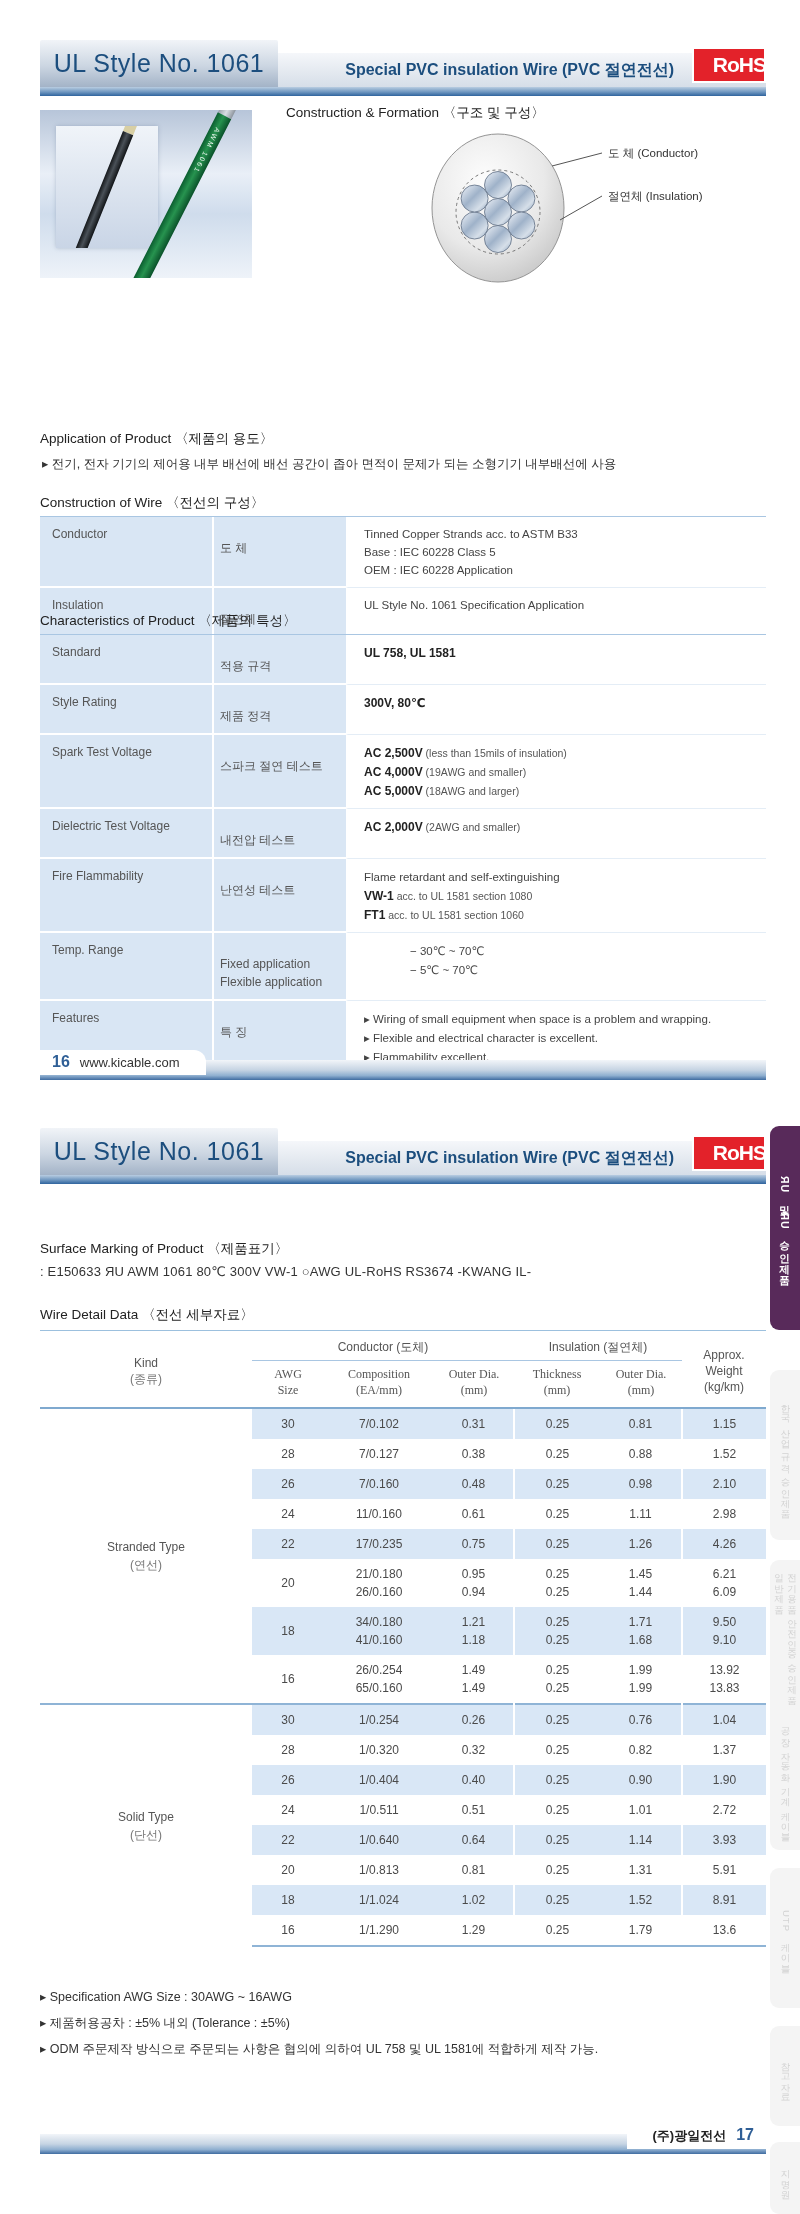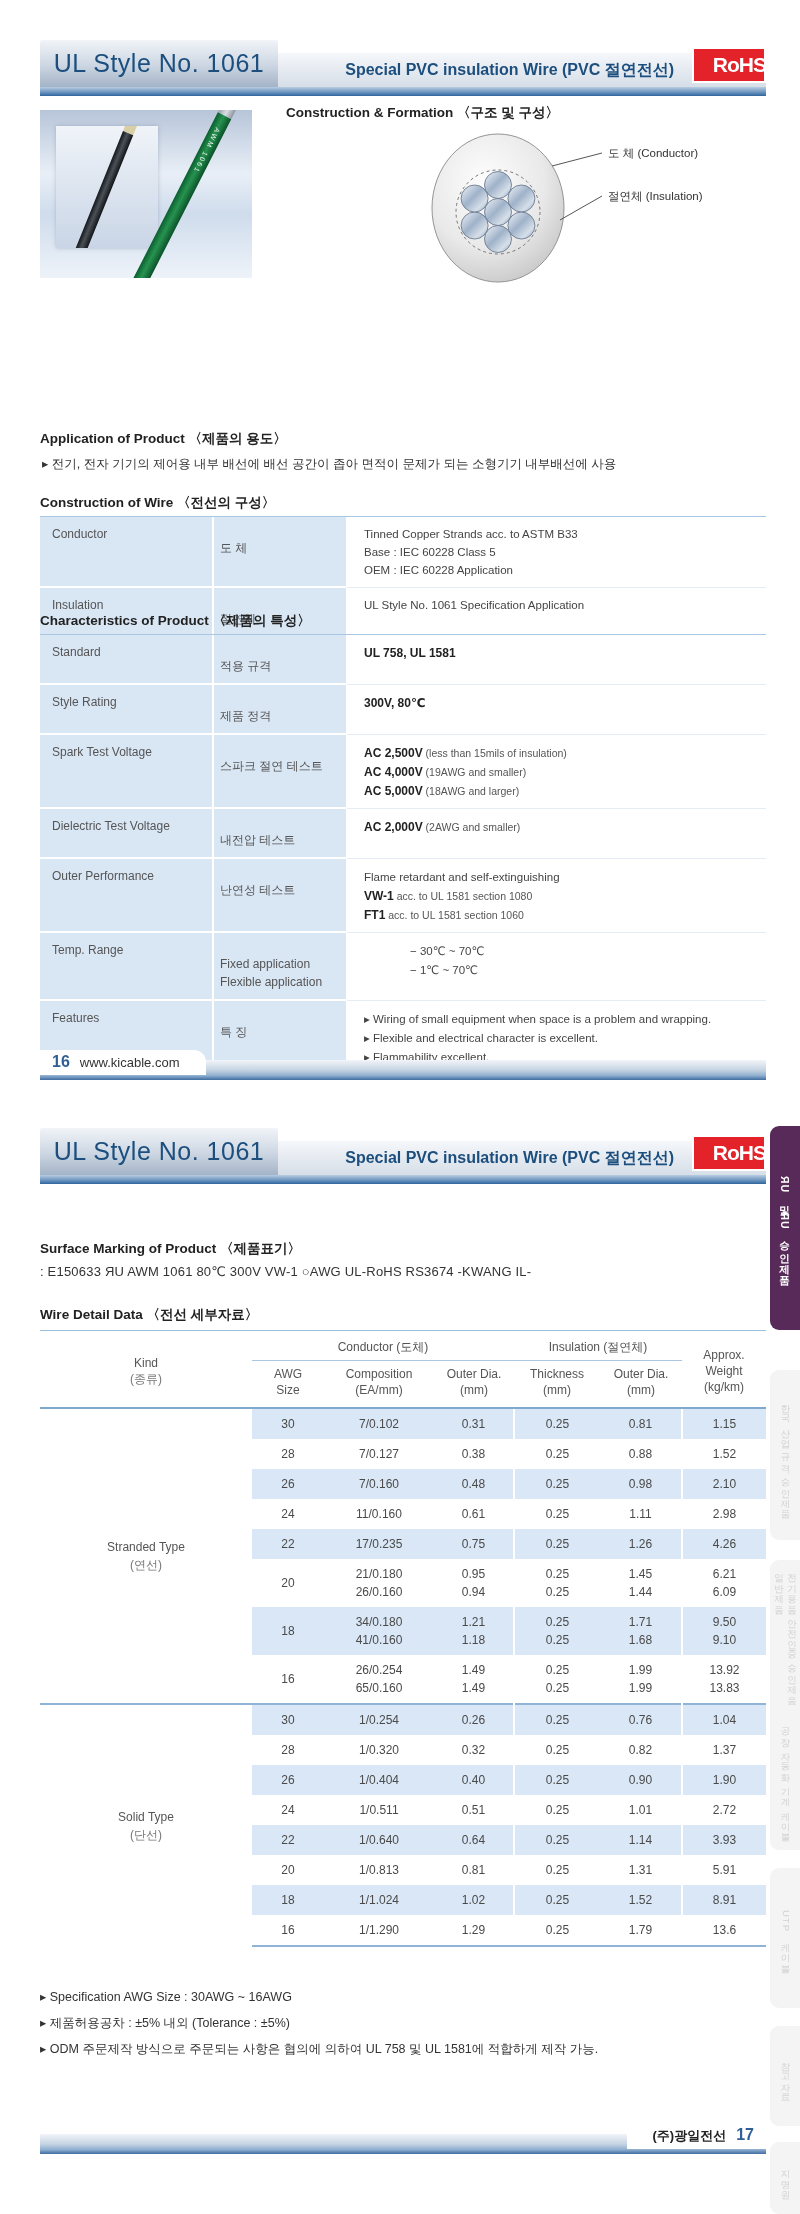--- a/index.html
+++ b/index.html
@@ -33,21 +33,21 @@
   .wire-body{flex:1;background:linear-gradient(90deg,#0b5e30,#27934f 45%,#0a512a);border-radius:0 0 7px 7px;
     display:flex;justify-content:center;}
   .wire-label{writing-mode:vertical-rl;font-size:7px;color:#eaf5ee;letter-spacing:2px;padding-top:14px;}
   .photo-inset{position:absolute;left:16px;top:16px;width:102px;height:122px;
     background:linear-gradient(180deg,#f0f4f9 0%,#c9d5e6 100%);overflow:hidden;box-shadow:0 0 4px rgba(90,110,140,.35);}
   .wire-black{position:absolute;left:40px;top:-12px;width:11px;height:170px;transform:rotate(22deg);
     display:flex;flex-direction:column;}
   .wire-black .tipb{height:14px;background:#d8cfa4;border-radius:4px 4px 0 0;}
   .wire-black .bodyb{flex:1;background:linear-gradient(90deg,#15181b,#4a5158 45%,#111417);border-radius:0 0 4px 4px;}
   
-  .sec-head{position:absolute;font-size:13.5px;font-weight:bold;color:#222;}
+  .sec-head{position:absolute;font-size:13.5px;font-weight:normal;color:#222;}
   
   #cf-svg{position:absolute;left:286px;top:120px;}
   .svg-label{font-size:11.5px;fill:#333;}
   
   .bullet{position:absolute;font-size:12.5px;color:#333;line-height:19px;}
   #notes{position:absolute;left:40px;top:1984px;width:726px;}
   .note{font-size:12.5px;color:#333;line-height:26px;}
   
   .spec{position:absolute;left:40px;width:726px;border-top:1px solid #a9c6e2;border-bottom:1px solid #cfdeee;}
   .c-row{display:flex;align-items:stretch;}
@@ -59,21 +59,21 @@
   .cw-line{font-size:11.5px;color:#444;line-height:18px;}
   .vline{line-height:18px;white-space:nowrap;}
   .vline b{font-size:12px;color:#222;}
   .vline .paren{font-size:10.5px;color:#555;}
   .vline .plain{font-size:11.5px;color:#444;}
   
   #wire-table{position:absolute;left:40px;top:1330px;width:726px;border-collapse:collapse;table-layout:fixed;}
   #wire-table th{font-weight:normal;color:#555;font-size:12px;line-height:16px;}
   #wire-table thead tr.grow th{border-top:1px solid #9cc0de;padding:8px 0 5px;}
   #wire-table th.grp{border-bottom:1px solid #a9c6e2;}
-  #wire-table tr.sub th{padding:5px 0 9px;border-bottom:2px solid #7fa9cf;}
+  #wire-table tr.sub th{padding:5px 0 9px;border-bottom:2px solid #7fa9cf;font-family:Liberation Serif, serif;}
   #wire-table th.kind-h,#wire-table th.wt-h{vertical-align:middle;border-bottom:2px solid #7fa9cf;}
   #wire-table td{text-align:center;font-size:12px;color:#4a4a4a;padding:6px 0;line-height:18px;}
   #wire-table tr.shade td{background:#d9e7f6;}
   #wire-table tr.shade td.kind-cell{background:#fff;}
   #wire-table td.kind-cell{vertical-align:middle;color:#555;}
   .kind-ko{color:#777;}
   #wire-table td.sep{border-left:2px solid #fff;}
   #wire-table tr.solid-start td{border-top:2px solid #8fb4d6;}
   #wire-table tbody tr:last-child td{border-bottom:2px solid #8fb4d6;}
   
@@ -216,39 +216,39 @@
     <div class="c-row">
       <div class="lc lc1">Dielectric Test Voltage</div>
       <div class="lc lc2">
         <div>내전압 테스트</div>
       </div>
       <div class="vc">
         <div class="vline"><b>AC 2,000V</b><span class="paren"> (2AWG  and  smaller)</span></div>
       </div>
     </div>
     <div class="c-row">
-      <div class="lc lc1">Outer Performance</div>
+      <div class="lc lc1">Fire Flammability</div>
       <div class="lc lc2">
         <div>난연성 테스트</div>
       </div>
       <div class="vc">
         <div class="vline"><span class="plain">Flame retardant and self-extinguishing</span></div>
         <div class="vline"><b>VW-1</b><span class="paren"> acc. to UL 1581 section 1080</span></div>
         <div class="vline"><b>FT1</b><span class="paren">   acc. to UL 1581 section 1060</span></div>
       </div>
     </div>
     <div class="c-row">
       <div class="lc lc1">Temp. Range</div>
       <div class="lc lc2">
         <div>Fixed application</div>
         <div>Flexible application</div>
       </div>
       <div class="vc indent">
         <div class="vline"><span class="plain">− 30℃ ~ 70℃</span></div>
-        <div class="vline"><span class="plain">−  1℃ ~ 70℃</span></div>
+        <div class="vline"><span class="plain">−  5℃ ~ 70℃</span></div>
       </div>
     </div>
     <div class="c-row">
       <div class="lc lc1">Features</div>
       <div class="lc lc2">
         <div>특  징</div>
       </div>
       <div class="vc">
         <div class="vline"><span class="plain">▸ Wiring of small equipment when space is a problem and wrapping.</span></div>
         <div class="vline"><span class="plain">▸ Flexible and electrical character is excellent.</span></div>

